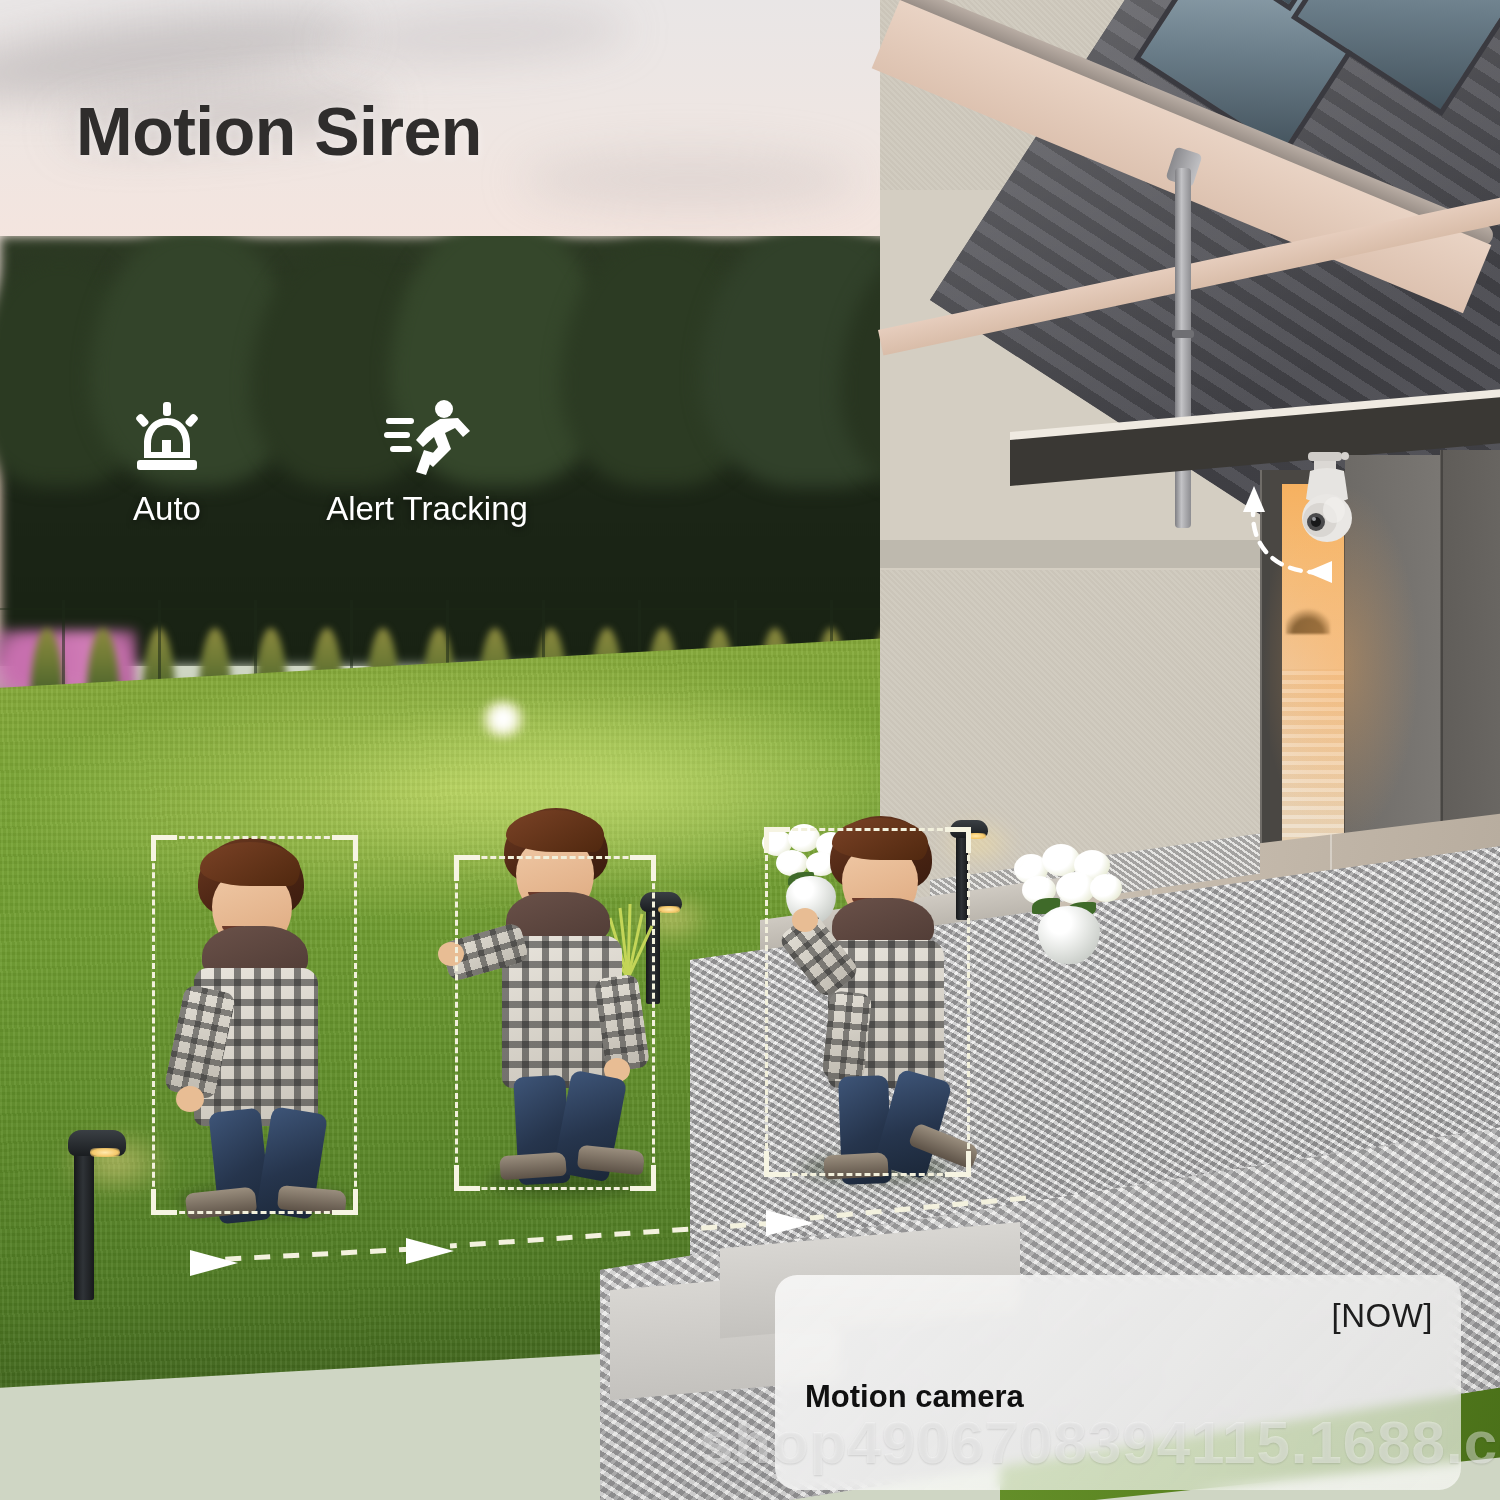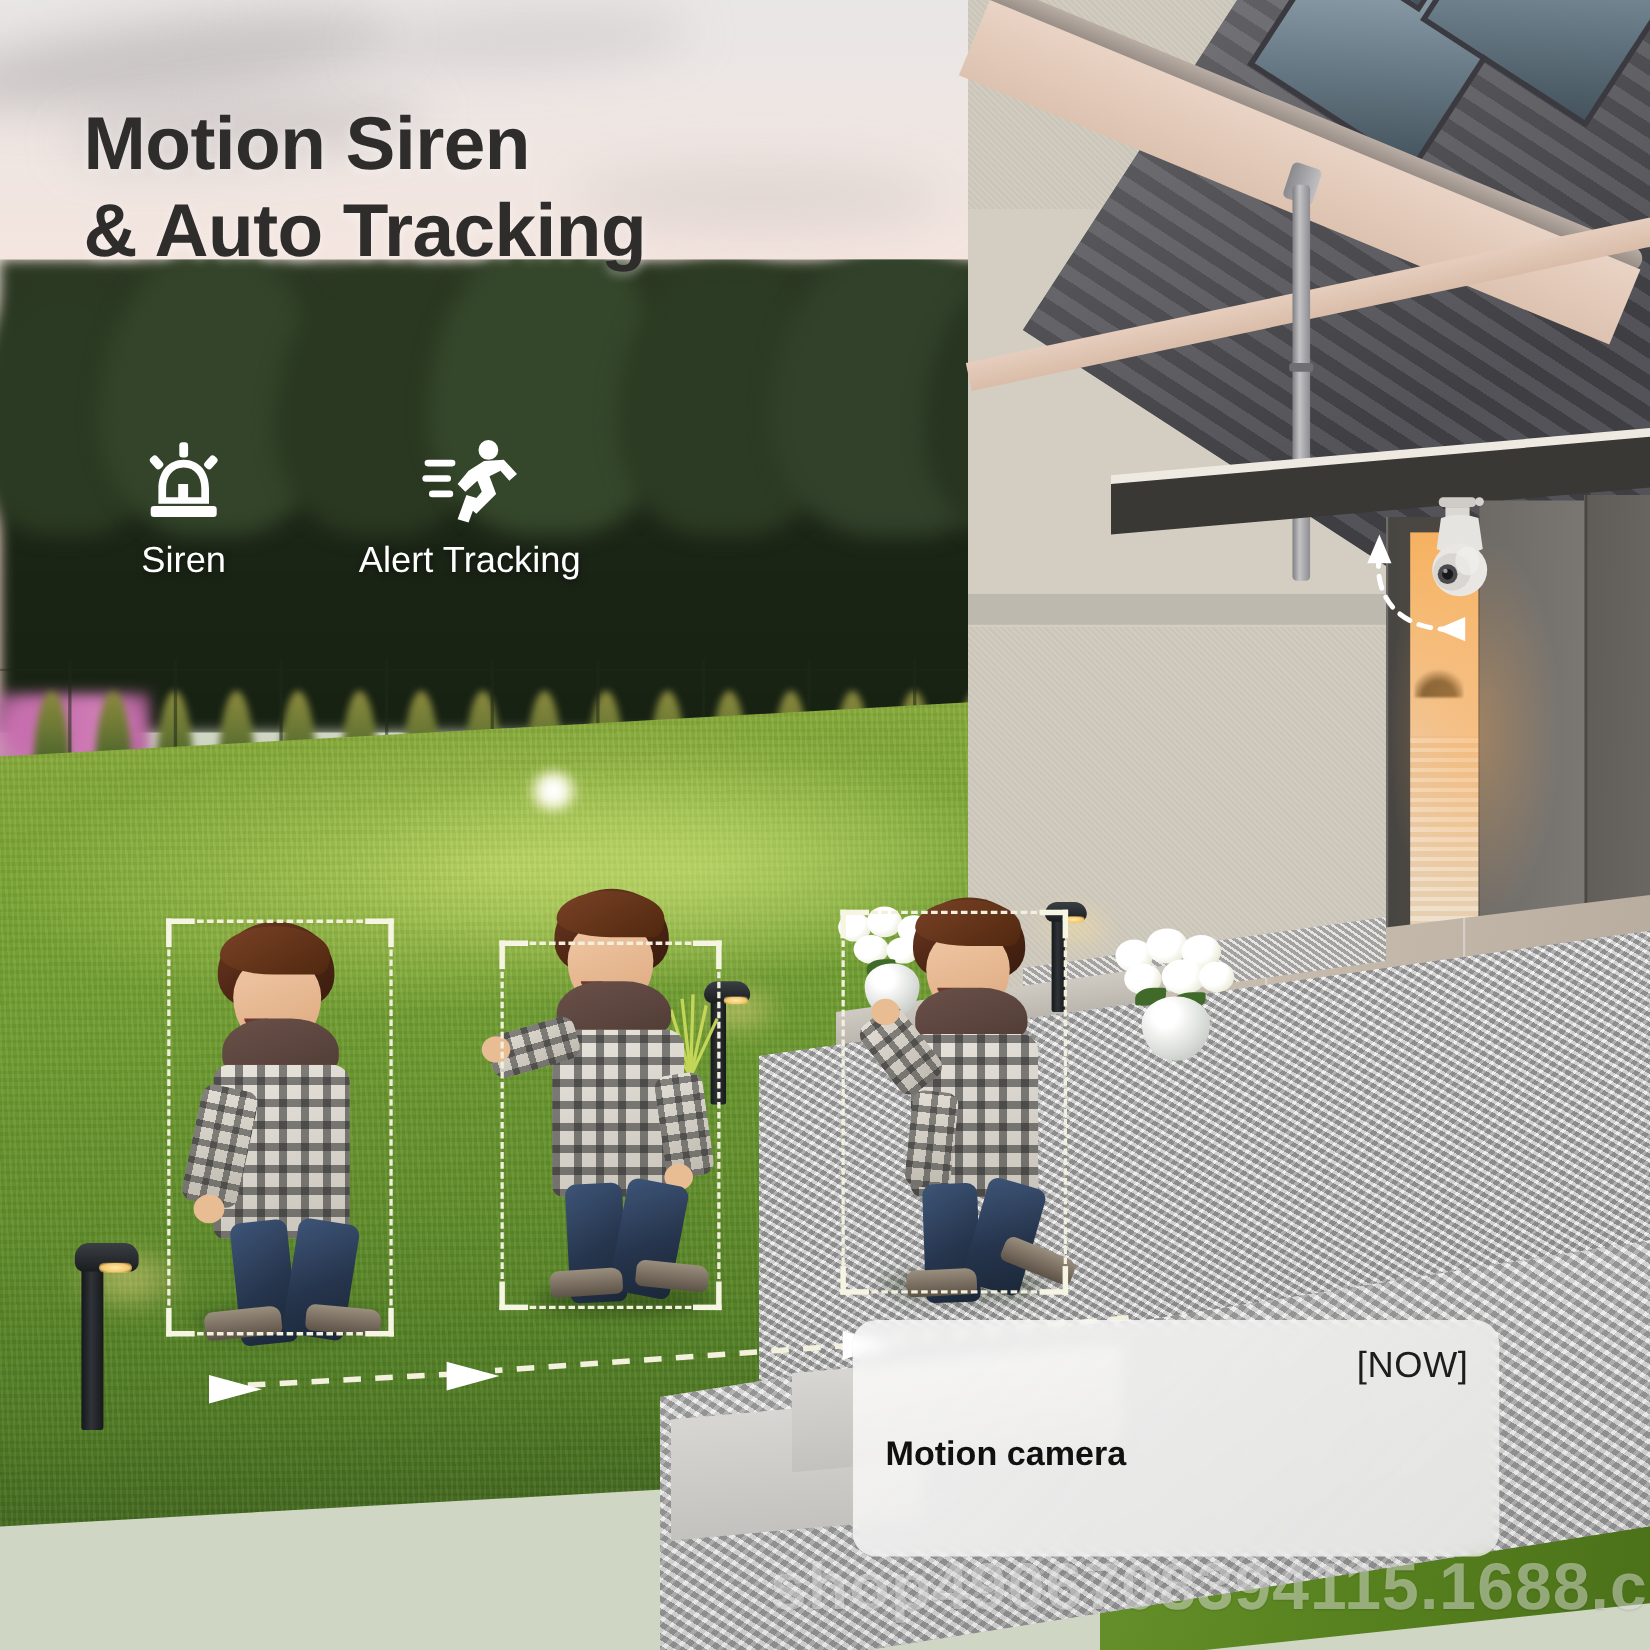--- a/index.html
+++ b/index.html
@@ -211,21 +211,21 @@
     font-size:68px;font-weight:bold;line-height:1.16;letter-spacing:-.5px;
     text-shadow:0 2px 10px rgba(255,255,255,.45);}
 
   .features{left:72px;top:400px;width:740px;display:flex;align-items:flex-end;gap:0;}
   .feature{display:flex;flex-direction:column;align-items:center;}
   .f-icon{height:76px;display:flex;align-items:flex-end;justify-content:center;}
   .f-label{margin-top:14px;color:#fff;font-size:33px;font-weight:500;
     text-shadow:0 2px 7px rgba(0,0,0,.55);white-space:nowrap;}
   .f1{width:190px;} .f2{width:330px;} .f3{width:220px;}
 
-  .notif{left:775px;top:1200px;width:588px;height:215px;border-radius:22px;
+  .notif{left:775px;top:1275px;width:686px;height:215px;border-radius:22px;
     background:linear-gradient(135deg, rgba(255,255,255,.76), rgba(252,252,250,.66));
     backdrop-filter:blur(6px);overflow:hidden;}
   .notif-now{position:absolute;right:28px;top:22px;color:#1d1d1d;font-size:33px;letter-spacing:.5px;}
   .notif-title{position:absolute;left:30px;top:104px;color:#101010;font-size:31px;font-weight:bold;}
   .notif-body{position:absolute;left:30px;top:148px;color:#1c1c1c;font-size:30px;}
 
   .watermark{left:700px;top:1408px;width:820px;color:rgba(255,255,255,.42);
     font-size:60px;font-weight:bold;letter-spacing:1px;white-space:nowrap;
     text-shadow:0 1px 2px rgba(0,0,0,.12);}
 
@@ -499,39 +499,38 @@
         <path d="M265 89 L60 100"></path>
       </g>
       <polygon points="616,50 664,63 616,76" fill="#ffffff"></polygon>
       <polygon points="256,78 304,91 256,104" fill="#ffffff"></polygon>
       <polygon points="40,90 88,103 40,116" fill="#ffffff"></polygon>
     </svg>
   </div>
 
   <div class="layer headline">
     <div>Motion Siren</div>
-    <div>&amp; Auto Tracking</div>
   </div>
 
   <div class="layer features">
 
     <div class="feature f1">
       <div class="f-icon">
         <svg width="78" height="74" viewBox="0 0 78 74">
           <g fill="#ffffff">
             <rect x="35" y="0" width="8" height="14" rx="3"></rect>
             <rect x="10" y="12" width="8" height="13" rx="3" transform="rotate(-42 14 18)"></rect>
             <rect x="60" y="12" width="8" height="13" rx="3" transform="rotate(42 64 18)"></rect>
             <path d="M39 16 c-14 0 -23 11 -23 26 v14 h46 v-14 c0 -15 -9 -26 -23 -26 z
                      M39 23 c10 0 16 8 16 19 v8 H43 v-12 h-9 v12 H23 v-8 c0 -11 6 -19 16 -19 z"></path>
             <rect x="9" y="58" width="60" height="10" rx="3"></rect>
           </g>
         </svg>
       </div>
-      <div class="f-label">Siren</div>
+      <div class="f-label">Auto</div>
     </div>
 
     <div class="feature f2">
       <div class="f-icon">
         <svg width="86" height="76" viewBox="0 0 86 76">
           <g fill="#ffffff">
             <circle cx="60" cy="9" r="9"></circle>
             <path d="M56 19 l-14 9 -10 12 7 7 11 -10 4 10 -12 14 7 6 18 -18 -6 -16 10 -5 8 9 7 -6 -12 -13 z"></path>
             <path d="M40 50 l-8 22 10 3 8 -22 z"></path>
             <rect x="2" y="18" width="28" height="6" rx="3"></rect>

